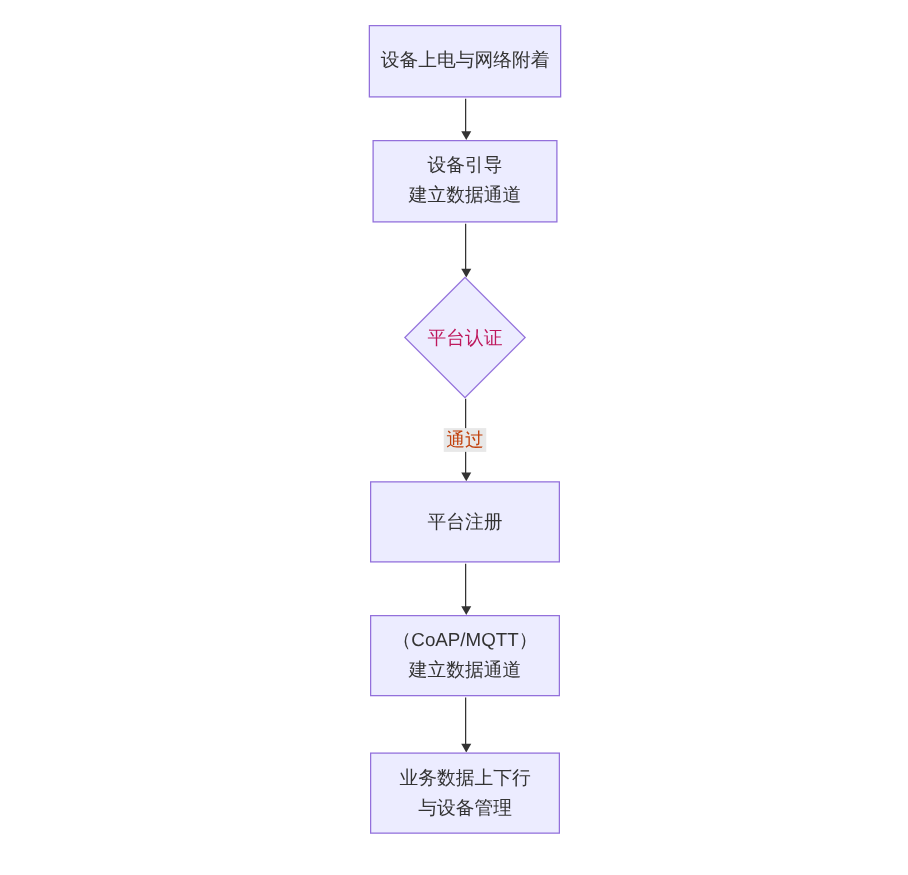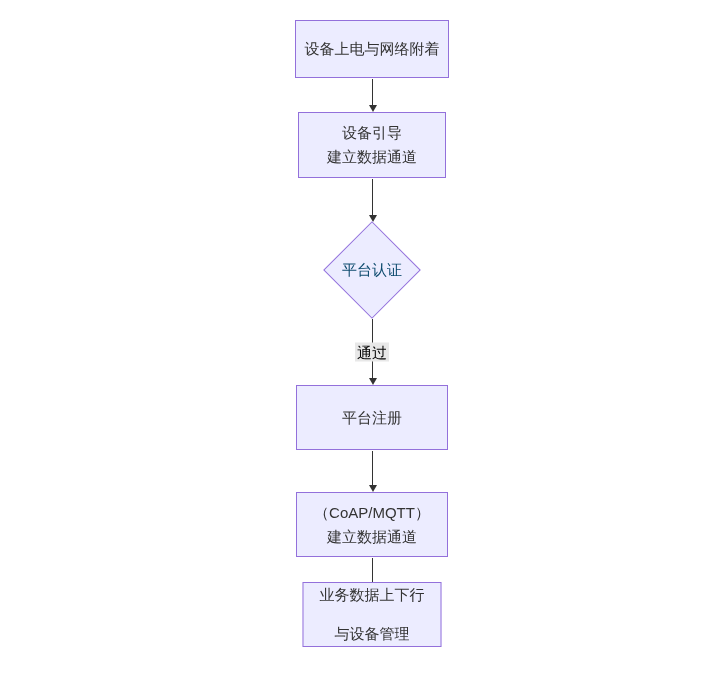--- a/index.html
+++ b/index.html
@@ -31,21 +31,21 @@
     flex-direction: column;
     align-items: center;
     justify-content: center;
     box-sizing: border-box;
     white-space: nowrap;
   }
   .node-1 { top: 20px;  width: 154px; height: 58px; }
   .node-2 { top: 112px; width: 148px; height: 66px; }
   .node-4 { top: 385px; width: 152px; height: 65px; text-align: center; }
   .node-5 { top: 492px; width: 152px; height: 65px; }
-  .node-6 { top: 582px; width: 139px; height: 65px; justify-content: space-between; }
+  .node-6 { top: 602px; width: 152px; height: 65px; }
 
   
   .diamond-wrap {
     position: absolute;
     left: 372px;
     top: 270px;
     width: 100px;
     height: 98px;
     transform: translate(-50%, -50%);
   }
@@ -59,21 +59,21 @@
     background: #ECECFF;
     border: 1px solid #9370DB;
     box-sizing: border-box;
   }
   .diamond-label {
     position: absolute;
     inset: 0;
     display: flex;
     align-items: center;
     justify-content: center;
-    color: #0c4a6e;
+    color: #be185d;
     font-size: 15px;
     white-space: nowrap;
   }
 
   
   .edge {
     position: absolute;
     left: 368px;
     width: 9px;
   }
@@ -101,21 +101,21 @@
   .edge-4 { top: 451px; height: 41px; }
   .edge-5 { top: 558px; height: 44px; }
 
   
   .edge-label {
     position: absolute;
     left: 372px;
     top: 352px;
     transform: translate(-50%, -50%);
     background: #e8e8e8;
-    color: #000000;
+    color: #c2410c;
     font-size: 15px;
     line-height: 19px;
     padding: 0 2px;
     z-index: 2;
     white-space: nowrap;
   }
 </style>
 </head>
 <body>
 

